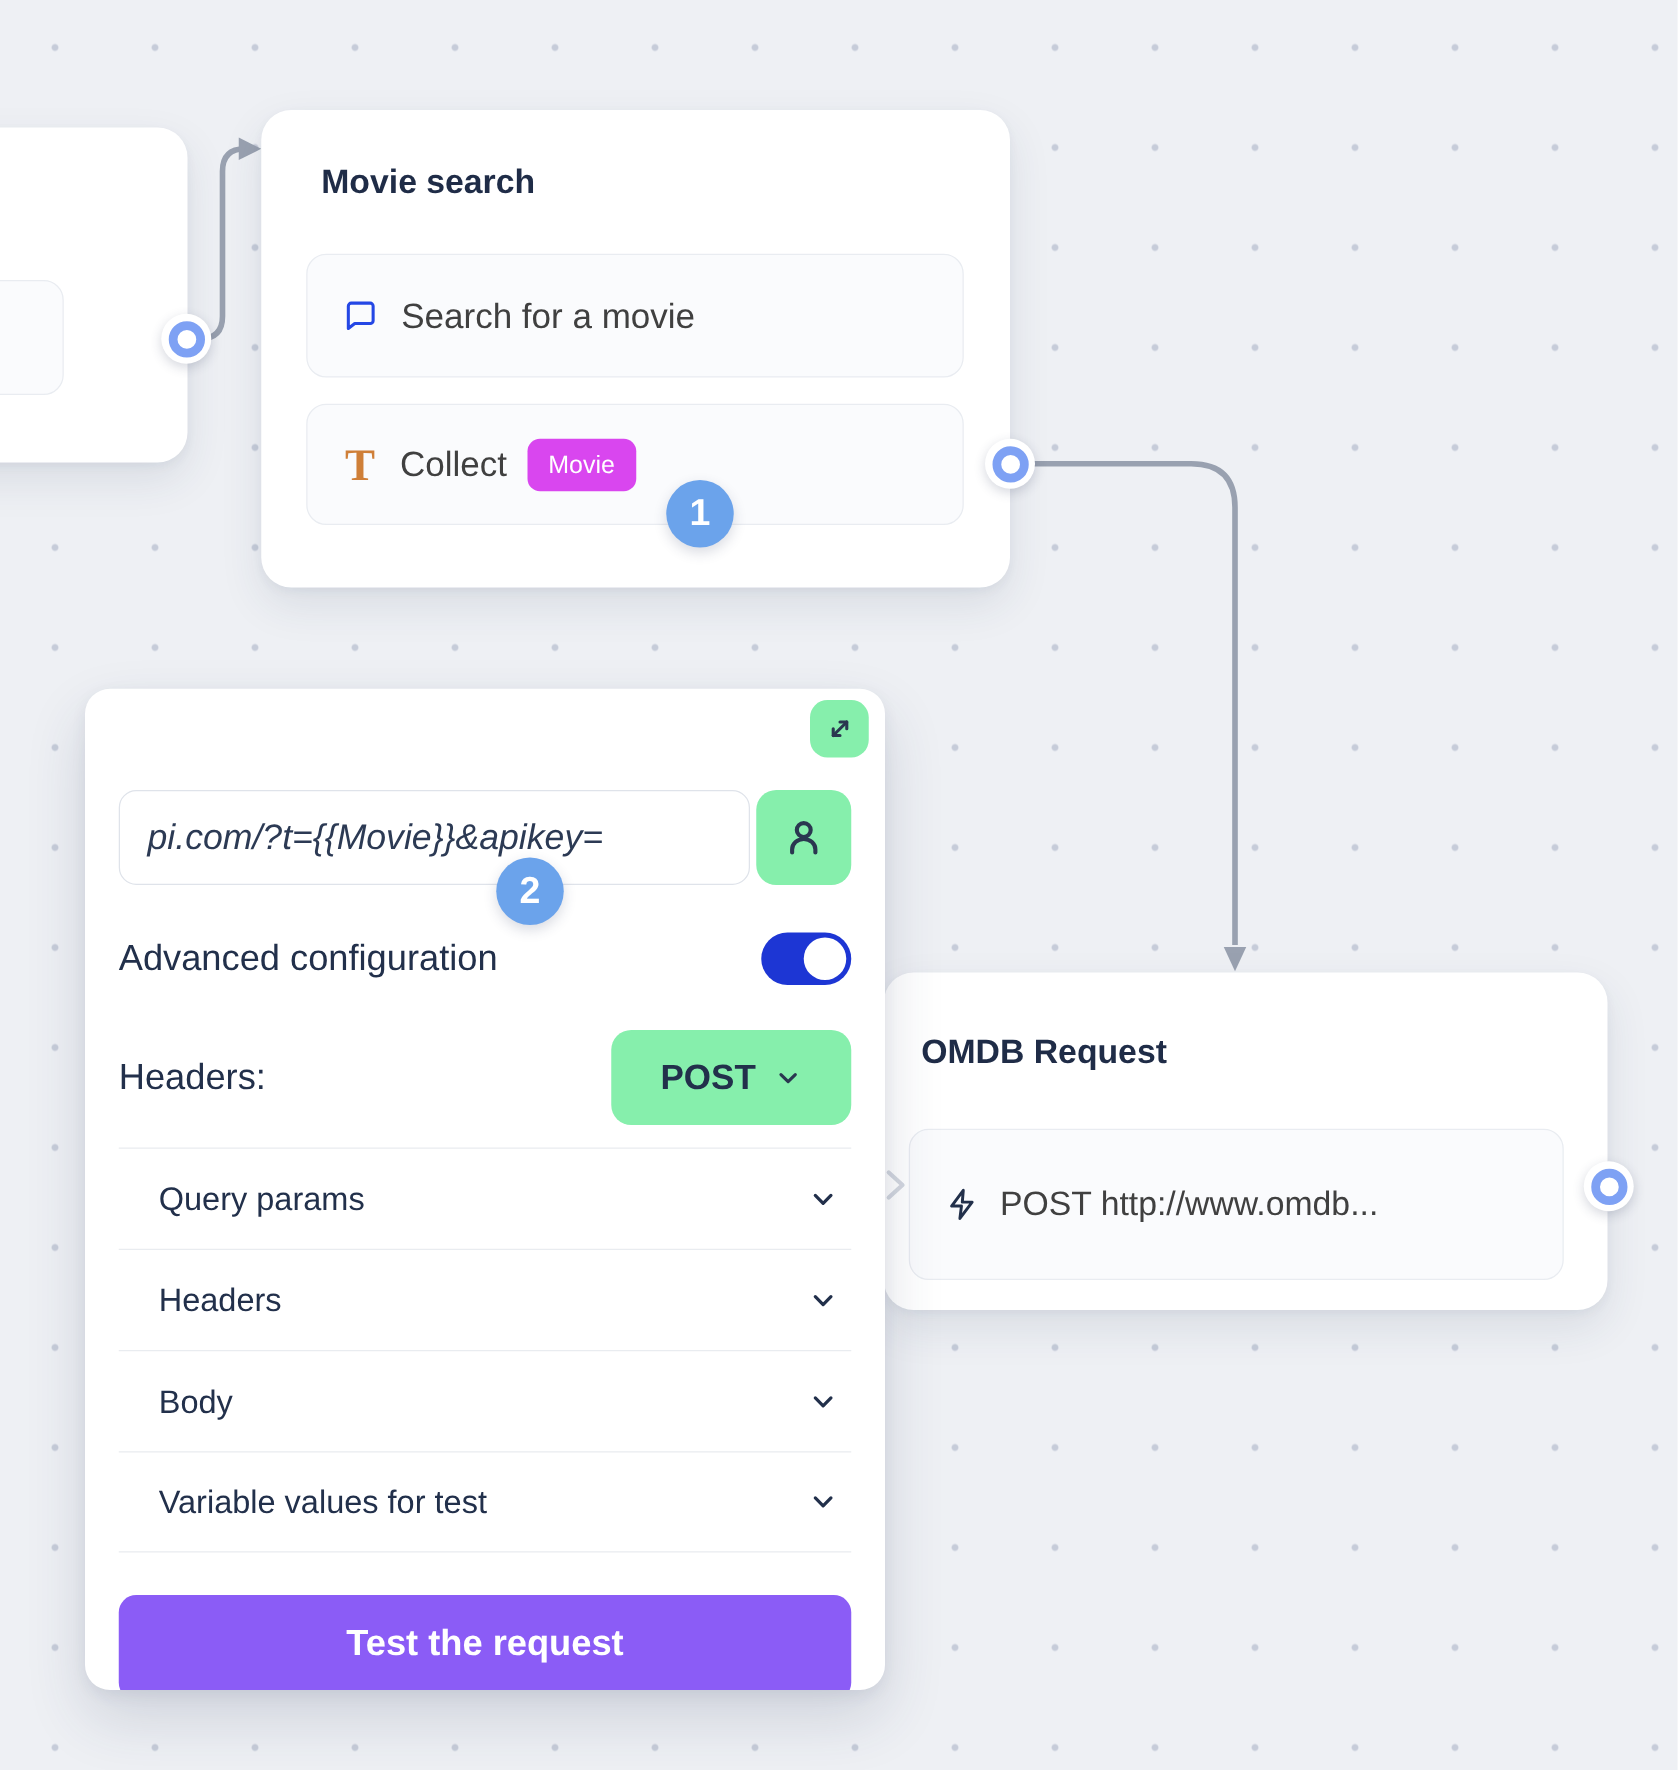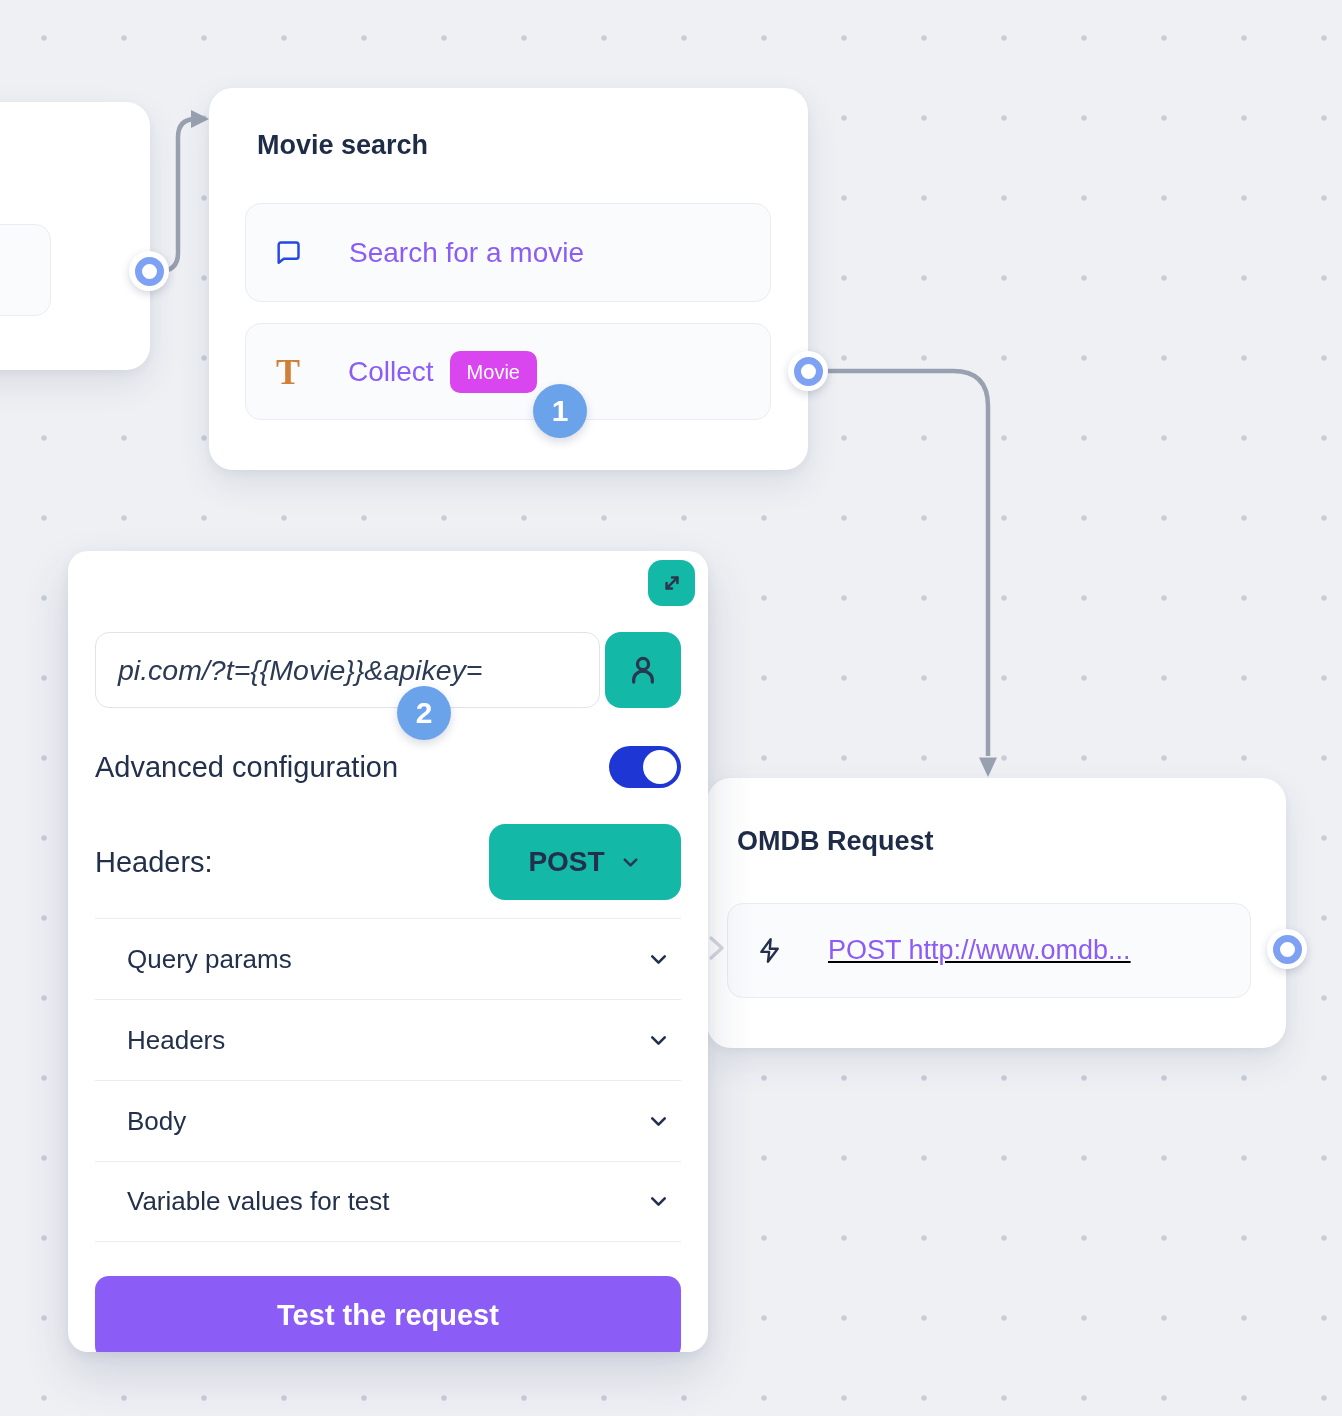--- a/index.html
+++ b/index.html
@@ -19,21 +19,21 @@
 
   .card{
     position:absolute;background:#fff;border-radius:24px;z-index:3;
     box-shadow:0 14px 34px rgba(44,56,92,.10),0 3px 8px rgba(44,56,92,.05);
   }
   .card-title{font-size:27px;font-weight:700;color:#1f2c47;}
   .node-item{
     position:absolute;background:#fafbfd;border:1.5px solid #e9ecf1;border-radius:16px;
     display:flex;align-items:center;box-sizing:border-box;
   }
-  .node-item .label{font-size:28px;color:#8b5cf6;white-space:nowrap;margin-left:28px;}
+  .node-item .label{font-size:28px;color:#404040;white-space:nowrap;}
   .icon-box{display:flex;align-items:center;justify-content:center;flex:none;}
 
   .chip{
     background:#d946ef;color:#fff;border-radius:10px;font-size:20px;
     padding:6px 17px;line-height:1.5;white-space:nowrap;
   }
   .t-glyph{font-family:"Liberation Serif","DejaVu Serif",serif;font-weight:700;font-size:36px;color:#cf7f38;line-height:1;}
 
   .port-halo{
     position:absolute;width:40px;height:40px;border-radius:50%;background:#fff;z-index:4;
@@ -50,21 +50,21 @@
     color:#fff;font-size:30px;font-weight:700;display:flex;align-items:center;justify-content:center;
     box-shadow:0 4px 10px rgba(44,56,92,.18);
   }
 
   
   .panel{
     position:absolute;left:68px;top:551px;width:640px;height:801px;z-index:10;
     background:#fff;border-radius:20px;overflow:hidden;
     box-shadow:0 22px 48px rgba(44,56,92,.16),0 4px 12px rgba(44,56,92,.07);
   }
-  .gray-btn{background:#14b8a6;border:none;display:flex;align-items:center;justify-content:center;}
+  .gray-btn{background:#86efac;border:none;display:flex;align-items:center;justify-content:center;}
   .expand-btn{position:absolute;left:580px;top:9px;width:47px;height:46px;border-radius:14px;}
   .url-input{
     position:absolute;left:27px;top:81px;width:505px;height:76px;box-sizing:border-box;
     border:1.5px solid #dfe3ea;border-radius:14px;background:#fff;
     display:flex;align-items:center;overflow:hidden;padding:0 20px 0 22px;font-style:italic;
   }
   .url-input .value{font-size:28.5px;color:#2c3a54;white-space:nowrap;}
   .person-btn{position:absolute;left:537px;top:81px;width:76px;height:76px;border-radius:16px;}
 
   .adv-row{position:absolute;left:27px;top:195px;width:586px;height:42px;display:flex;align-items:center;justify-content:space-between;}
@@ -139,21 +139,21 @@
       <span class="chip" style="margin-left:-4px;">Movie</span>
     </div>
   </div>
   <div class="port-halo" style="left:788px;top:351px;">
     <div class="port-ring"></div>
   </div>
   <div class="step-badge" style="left:533px;top:384px;">1</div>
 
   <div class="card" style="left:707px;top:778px;width:579px;height:270px;">
     <div class="card-title" style="position:absolute;left:30px;top:48px;">OMDB Request</div>
-    <div class="node-item" style="left:20px;top:125px;width:524px;height:95px;padding-left:28px;gap:17px;text-decoration:underline;">
+    <div class="node-item" style="left:20px;top:125px;width:524px;height:121px;padding-left:28px;gap:17px;">
       <span class="icon-box">
         <svg width="27" height="27" viewBox="0 0 24 24" fill="none" stroke="#22304b" stroke-width="2.1" stroke-linejoin="round" stroke-linecap="round">
           <path d="M13 2 4.7 13.2h7L10.6 22 19.3 10.4h-7z"></path>
         </svg>
       </span>
       <span class="label" style="font-size:27px;">POST http://www.omdb...</span>
     </div>
   </div>
   <div class="notch" style="left:703px;top:935px;">
     <svg width="26" height="26" viewBox="0 0 26 26" fill="none" stroke="#d3d7df" stroke-width="3.4" stroke-linejoin="round" stroke-linecap="round">

